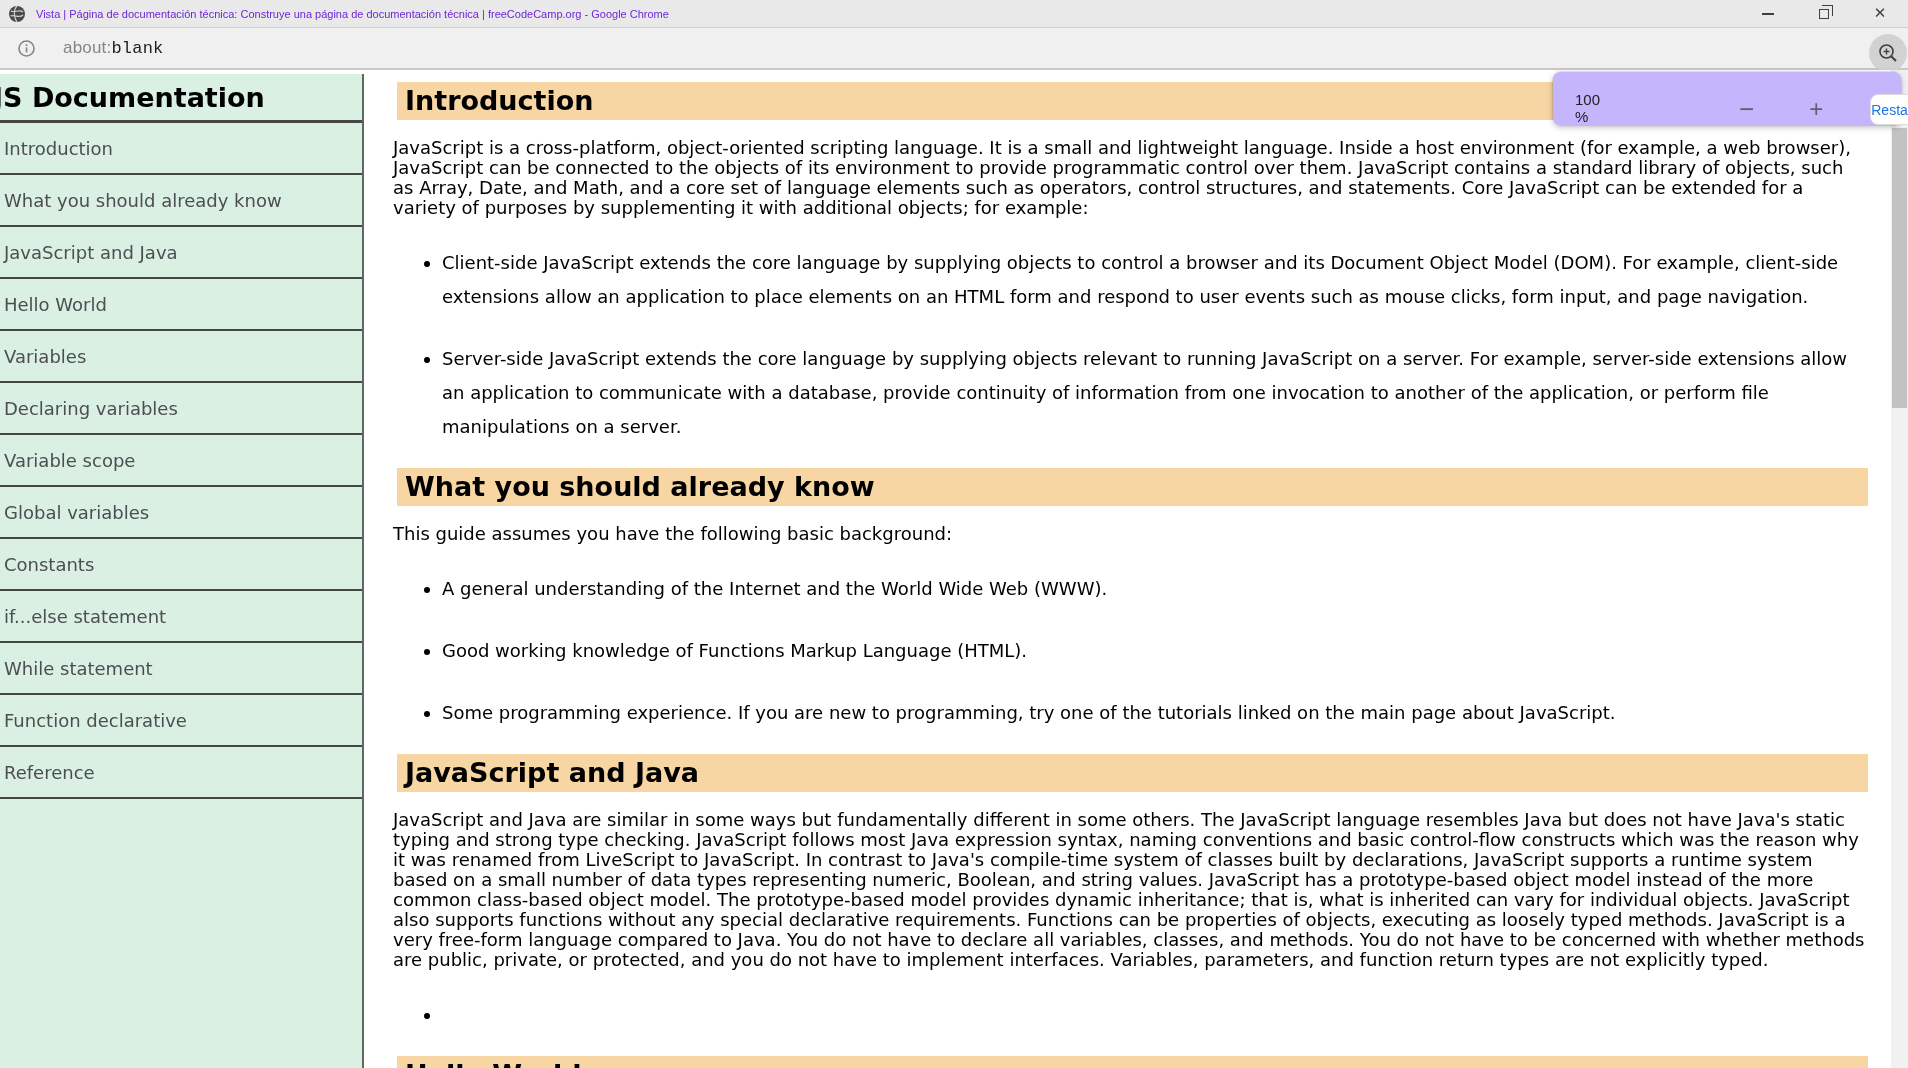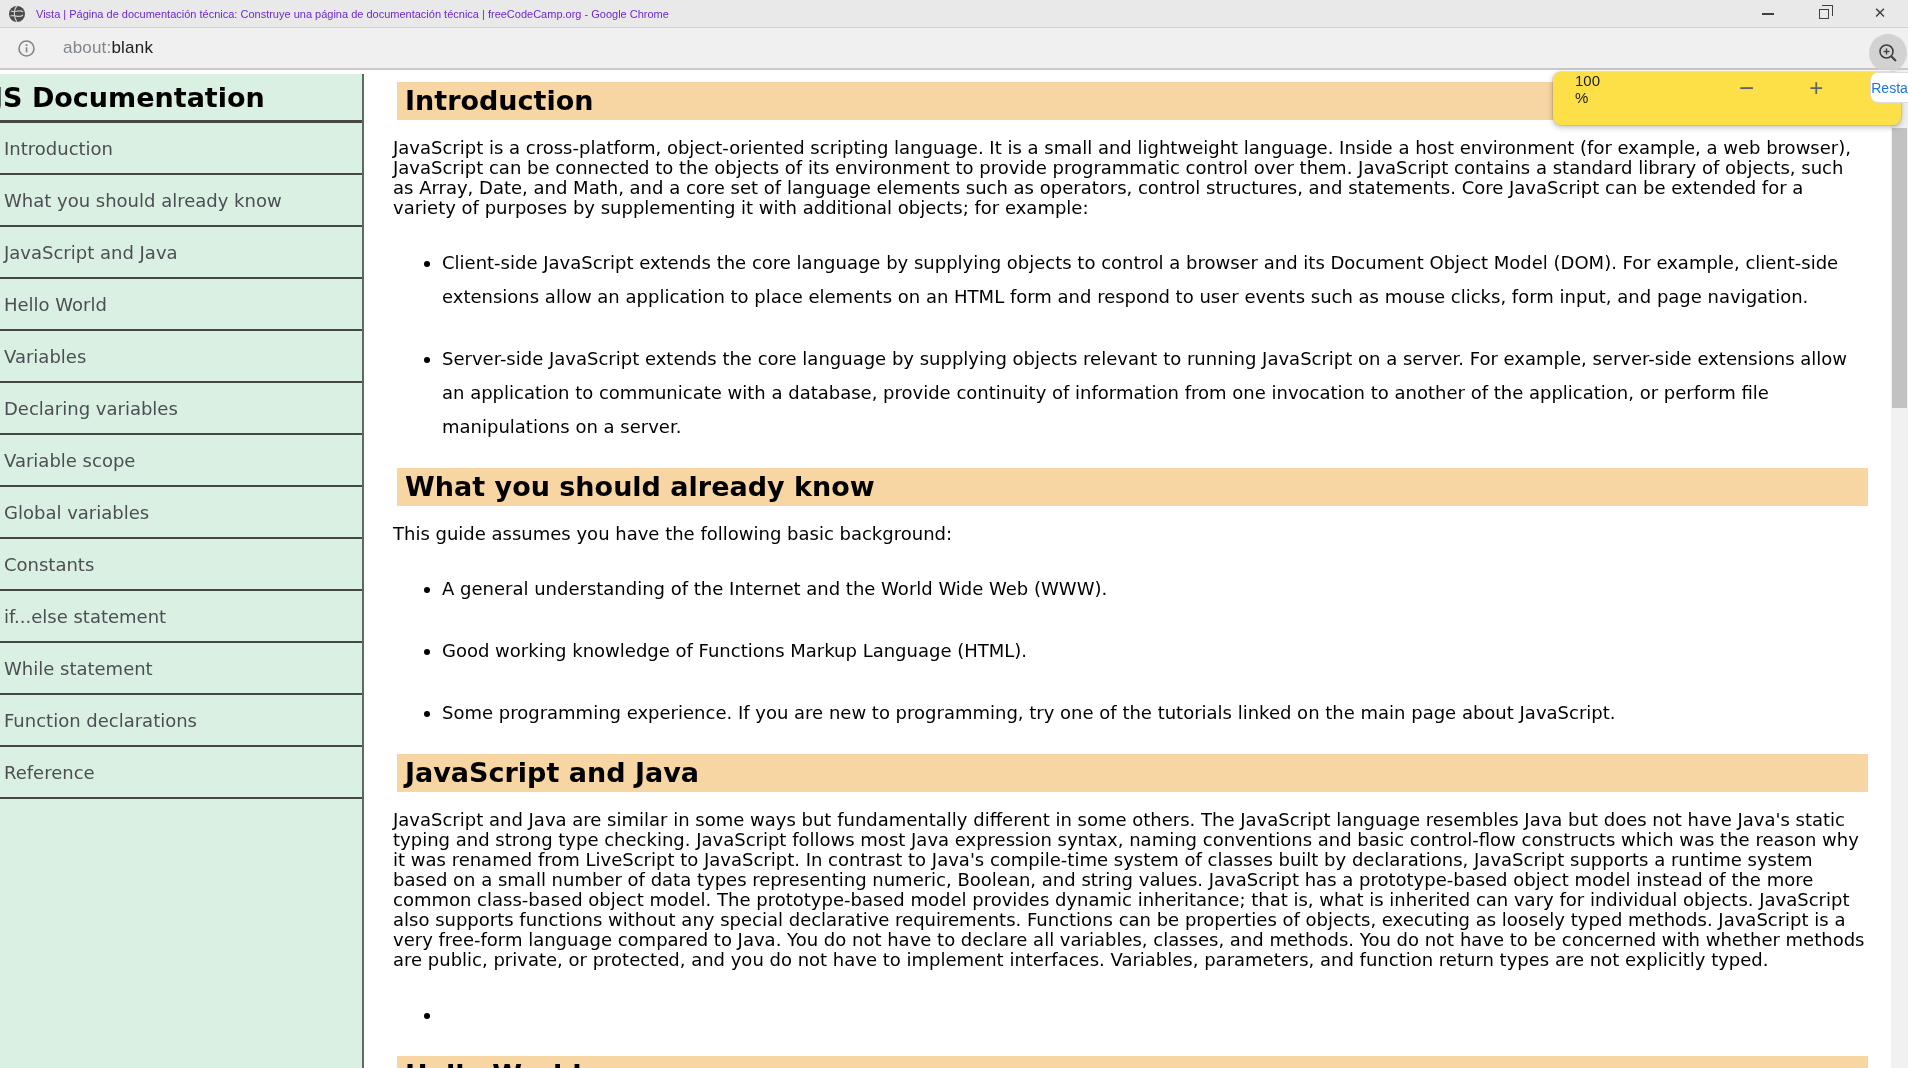--- a/index.html
+++ b/index.html
@@ -34,21 +34,21 @@
 
   .toolbar {
     position: absolute; left: 0; top: 28px; width: 1908px; height: 42px;
     background: #f0f0f0; border-bottom: 2px solid #c9c9c9;
     display: flex; align-items: center;
     font-family: "Liberation Sans", sans-serif;
   }
   .info-icon { width: 17px; height: 17px; margin-left: 18px; cursor: pointer; }
   .url { margin-left: 28px; font-size: 17px; letter-spacing: 0.2px; cursor: text; }
   .url .scheme { color: #80868b; }
-  .url .host { color: #202124; }
+  .url .host { color: #202124; font-family: Liberation Mono, monospace; }
   .zoom-indicator {
     position: absolute; right: 1px; top: 6px; width: 38px; height: 38px;
     border-radius: 50%; background: #d2d2d2; display: flex; align-items: center;
     justify-content: center; cursor: pointer;
   }
 
   
   .page { position: absolute; left: 0; top: 70px; width: 1908px; height: 998px; background: #ffffff; }
 
   
@@ -95,23 +95,23 @@
     background: #f1f1f1;
   }
   .scroll-thumb {
     position: absolute; left: 1px; top: 58px; width: 15px; height: 280px;
     background: #c2c2c2; cursor: pointer;
   }
 
   
   .zoom-popup {
     position: absolute; left: 1553px; top: 2px; width: 348px; height: 53px;
-    background: #fde047; border-radius: 8px;
+    background: #c4b5fd; border-radius: 8px;
     box-shadow: 0 0 0 1px rgba(0,0,0,0.08), 0 2px 6px rgba(0,0,0,0.28);
-    display: flex; align-items: flex-start; z-index: 50;
+    display: flex; align-items: flex-end; z-index: 50;
     font-family: "Liberation Sans", sans-serif;
     gap: 47px;
   }
   .zoom-level { margin-left: 22px; font-size: 15px; color: #202124; }
   .zoom-btn {
     width: 32px; height: 32px; border: none; background: transparent;
     color: #5f6368; cursor: pointer; display: flex; align-items: center; justify-content: center;
   }
   .zoom-minus { margin-left: 92px; font-size: 26px; line-height: 1; }
   .zoom-plus { margin-left: 8px; font-size: 24px; line-height: 1; }
@@ -200,21 +200,21 @@
           <li class="nav-item">
             <a class="nav-link">Constants</a>
           </li>
           <li class="nav-item">
             <a class="nav-link">if...else statement</a>
           </li>
           <li class="nav-item">
             <a class="nav-link">While statement</a>
           </li>
           <li class="nav-item">
-            <a class="nav-link">Function declarations</a>
+            <a class="nav-link">Function declarative</a>
           </li>
           <li class="nav-item">
             <a class="nav-link">Reference</a>
           </li>
         </ul>
     </nav>
   </aside>
 
   <main class="main">
       <section class="doc-section">

